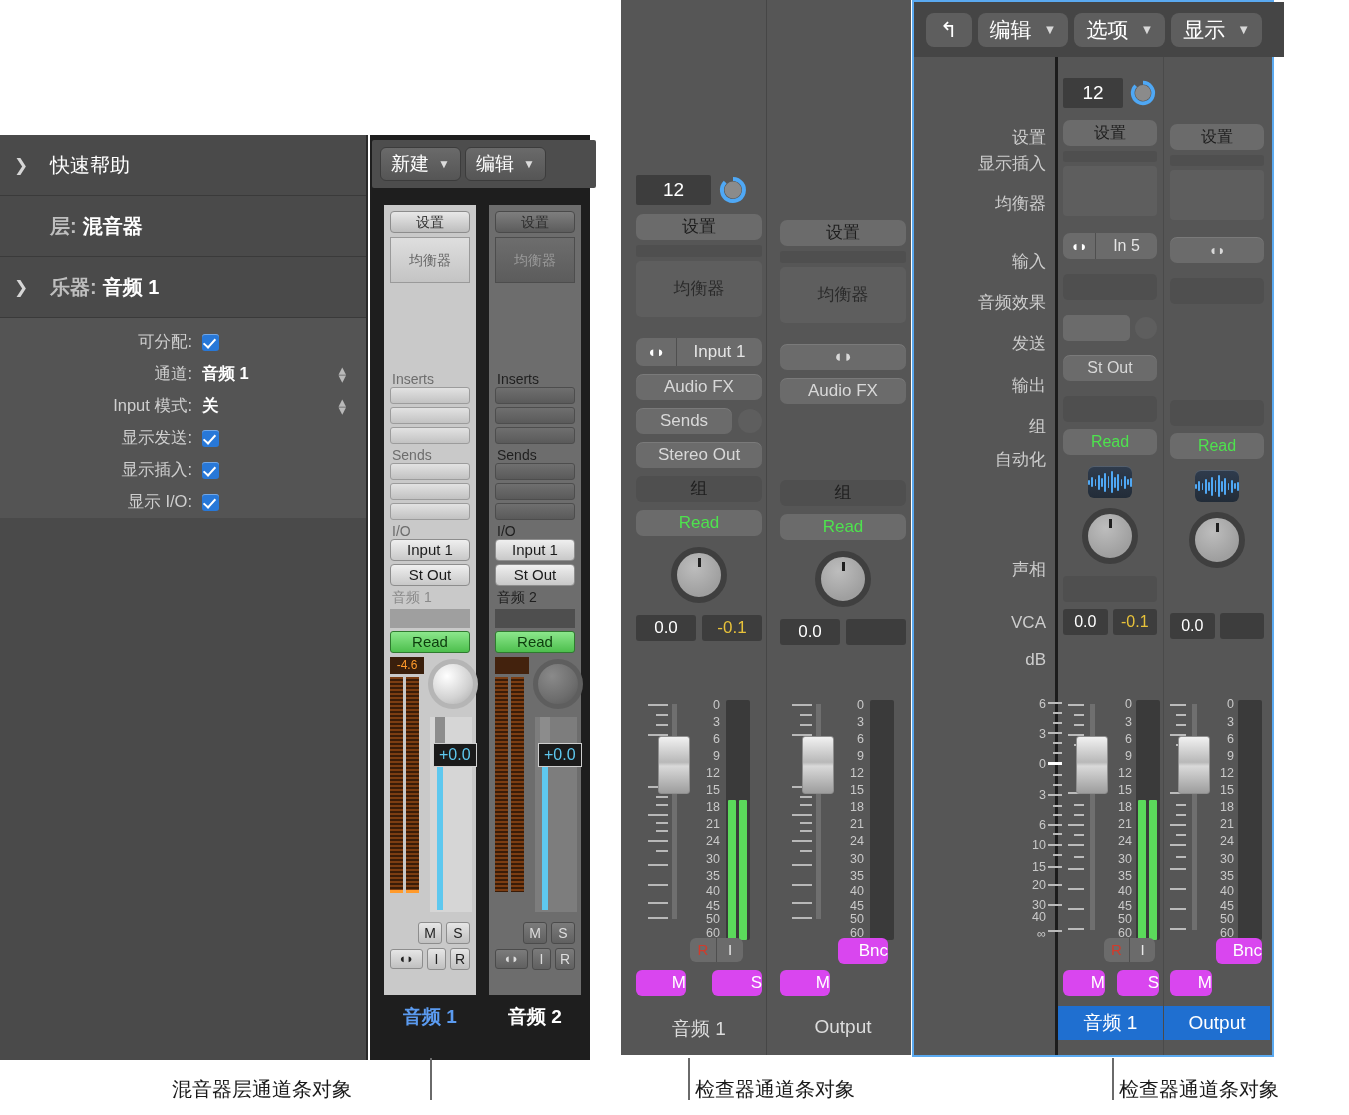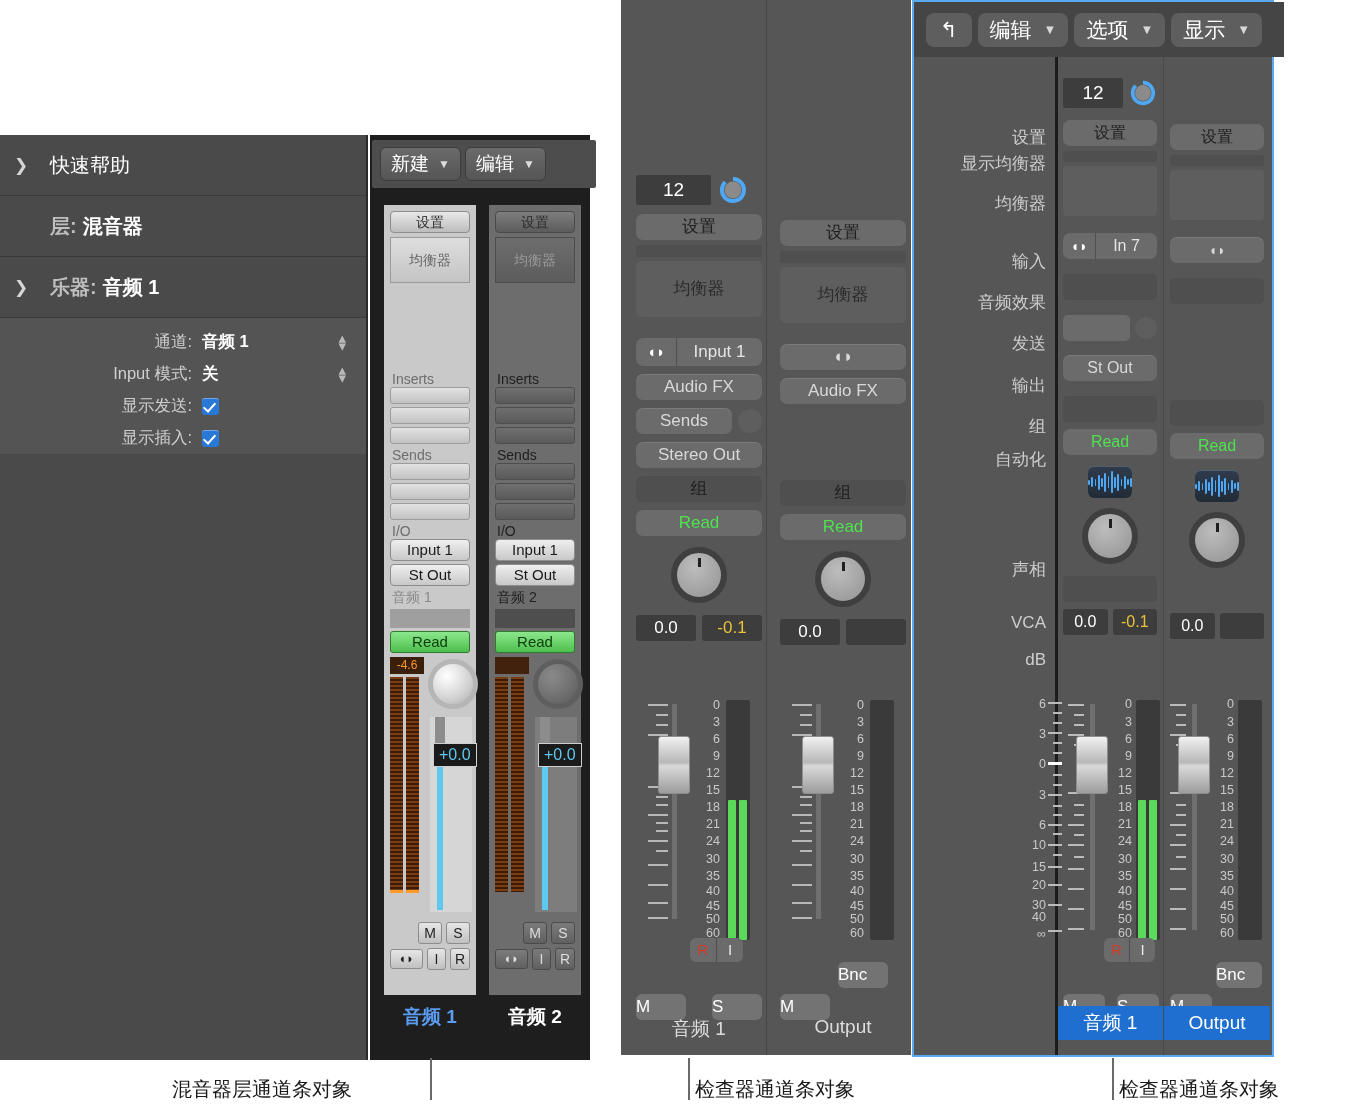--- a/index.html
+++ b/index.html
@@ -118,21 +118,21 @@
          border:6px solid #3f3f3f;box-sizing:border-box;position:relative;}
   .knob3:before{content:"";position:absolute;left:50%;top:5px;margin-left:-1.5px;
                 width:3px;height:9px;background:#1f1f1f;}
   .fader3{position:relative;}
   .f3track{position:absolute;width:5px;background:#6f6f6f;}
   .f3cap{position:absolute;width:32px;height:58px;border-radius:3px;
          background:linear-gradient(#f1f1f1,#b8b8b8 45%,#d9d9d9 52%,#9d9d9d);
          border:1px solid #8e8e8e;box-sizing:border-box;}
   .mtr3{width:24px;background:#3a3a3a;border-radius:2px;position:relative;overflow:hidden;}
   .mtr3 .gl{position:absolute;width:8px;background:#5bd95b;border-radius:1px;}
-  .sb3{border-radius:6px;background:#737373;color:#fff;font-size:17px;text-align:left;margin-top:24px;}
+  .sb3{border-radius:6px;background:#d946ef;color:#fff;font-size:17px;text-align:right;}
   .rbtn{background:#6b6b6b;color:#d23b2b;font-size:15px;text-align:center;}
   .ibtn{background:#6b6b6b;color:#e8e8e8;font-size:15px;text-align:center;}
 
   
   #panel4{left:912px;top:0;width:362px;height:1057px;background:#565656;
           border:2px solid #5aa9f0;box-sizing:border-box;}
   #p4toolbar{position:absolute;left:914px;top:2px;width:358px;height:55px;background:#454545;
              display:flex;align-items:center;gap:6px;padding-left:12px;}
   .tb4{height:34px;border-radius:8px;background:#5e5e5e;color:#fff;font-size:21px;
        display:flex;align-items:center;gap:12px;padding:0 12px;}
@@ -164,20 +164,24 @@
 
   <div class="hdr">
     <span class="tw">❯</span>
     <span class="lbl">乐器:</span>
     <span class="val">音频 1</span>
   </div>
 
   <div class="body" style="padding-top:8px;">
 
 
+    <div class="prow">
+      <span class="plabel">可分配:</span>
+      <span class="cbx"></span>
+    </div>
 
     <div class="prow">
       <span class="plabel">通道:</span>
       <span class="pval">音频 1</span>
       <span class="stepper">
           <span>▴</span>
           <span>▾</span>
         </span>
     </div>
 
@@ -195,20 +199,24 @@
     <div class="prow">
       <span class="plabel">显示发送:</span>
       <span class="cbx"></span>
     </div>
 
     <div class="prow">
       <span class="plabel">显示插入:</span>
       <span class="cbx"></span>
     </div>
 
+    <div class="prow">
+      <span class="plabel">显示 I/O:</span>
+      <span class="cbx"></span>
+    </div>
   </div>
 </div>
 <div class="abs" id="p1edge"></div>
 
 <div class="abs" id="panel2"></div>
 
 <div class="abs" id="mixtoolbar">
   <span class="mbtn">
     <span>新建</span>
     <span class="cv">▼</span>
@@ -492,21 +500,21 @@
   <span class="tb4">
     <span>显示</span>
     <span class="cv">▼</span>
   </span>
 </div>
 
 <div id="p4sep"></div>
 <div id="p4sep2"></div>
 
 <div class="lblCol" style="top:126px;">设置</div>
-<div class="lblCol" style="top:152px;">显示均衡器</div>
+<div class="lblCol" style="top:152px;">显示插入</div>
 <div class="lblCol" style="top:192px;">均衡器</div>
 <div class="lblCol" style="top:250px;">输入</div>
 <div class="lblCol" style="top:291px;">音频效果</div>
 <div class="lblCol" style="top:332px;">发送</div>
 <div class="lblCol" style="top:374px;">输出</div>
 <div class="lblCol" style="top:415px;">组</div>
 <div class="lblCol" style="top:448px;">自动化</div>
 <div class="lblCol" style="top:558px;">声相</div>
 <div class="lblCol" style="top:613px;">VCA</div>
 <div class="lblCol" style="top:650px;">dB</div>
@@ -517,21 +525,21 @@
     <svg width="28" height="28" viewBox="0 0 30 30">
       <path d="M15 4 a11 11 0 1 1 -7.8 3.2" fill="none" stroke="#4fa8f5" stroke-width="4"></path>
       <circle cx="15" cy="15" r="8.5" fill="#8b8b8b"></circle>
     </svg>
   </div>
   <div class="btn3b" style="margin-top:12px;font-size:16px;">设置</div>
   <div style="height:11px;background:#4f4f4f;margin-top:5px;border-radius:3px;"></div>
   <div style="height:50px;background:#5e5e5e;margin-top:4px;border-radius:4px;"></div>
   <div style="display:flex;margin-top:17px;height:26px;border-radius:7px;overflow:hidden;background:#6b6b6b;">
     <div style="width:32px;text-align:center;line-height:26px;color:#fff;font-size:14px;border-right:1px solid #4f4f4f;">◖◗</div>
-    <div style="flex:1;text-align:center;line-height:26px;color:#e4e4e4;font-size:16px;">In 7</div>
+    <div style="flex:1;text-align:center;line-height:26px;color:#e4e4e4;font-size:16px;">In 5</div>
   </div>
   <div style="height:26px;background:#4f4f4f;margin-top:15px;border-radius:5px;"></div>
   <div style="display:flex;gap:5px;align-items:center;margin-top:15px;">
     <div style="flex:1;height:26px;background:#6b6b6b;border-radius:5px;"></div>
     <div style="width:22px;height:22px;border-radius:50%;background:#5e5e5e;"></div>
   </div>
   <div class="btn3" style="margin-top:14px;font-size:16px;">St Out</div>
   <div style="height:26px;background:#4f4f4f;margin-top:15px;border-radius:5px;"></div>
   <div class="read3" style="margin-top:7px;font-size:16px;">Read</div>
   <div style="display:flex;justify-content:center;margin-top:11px;">

